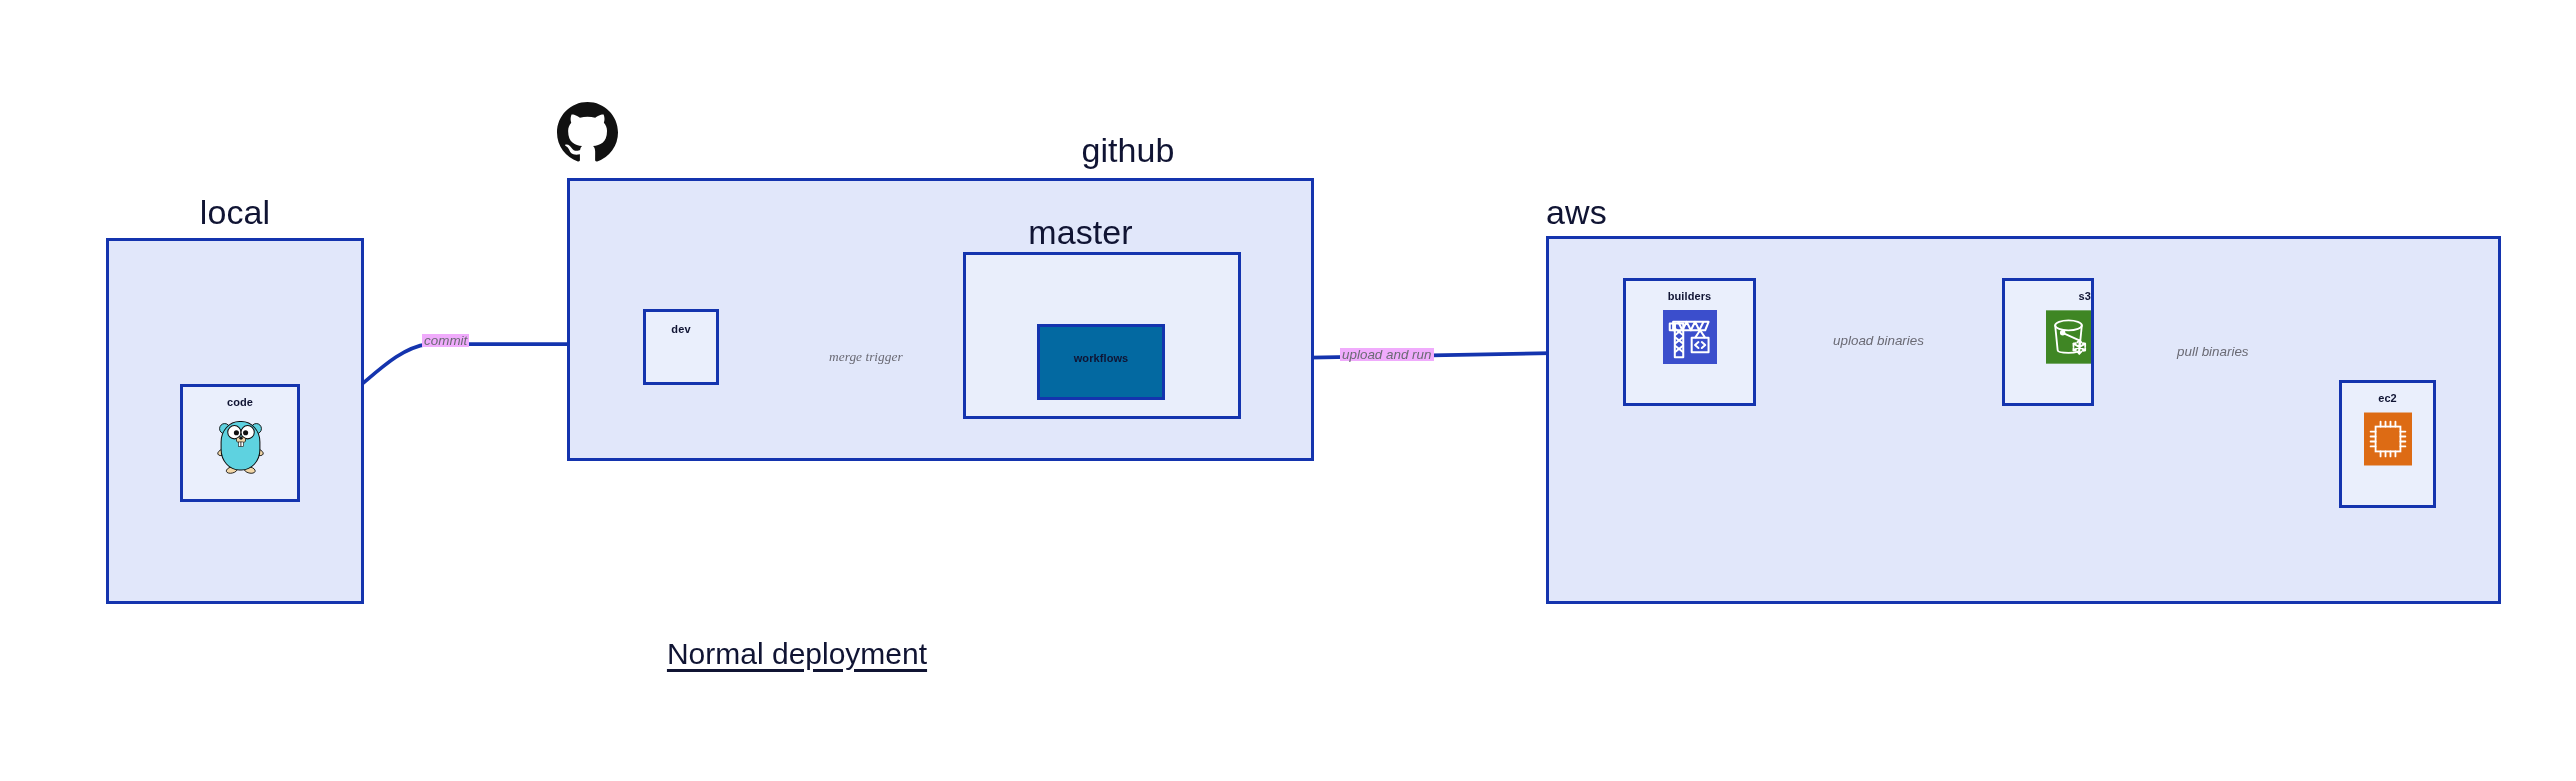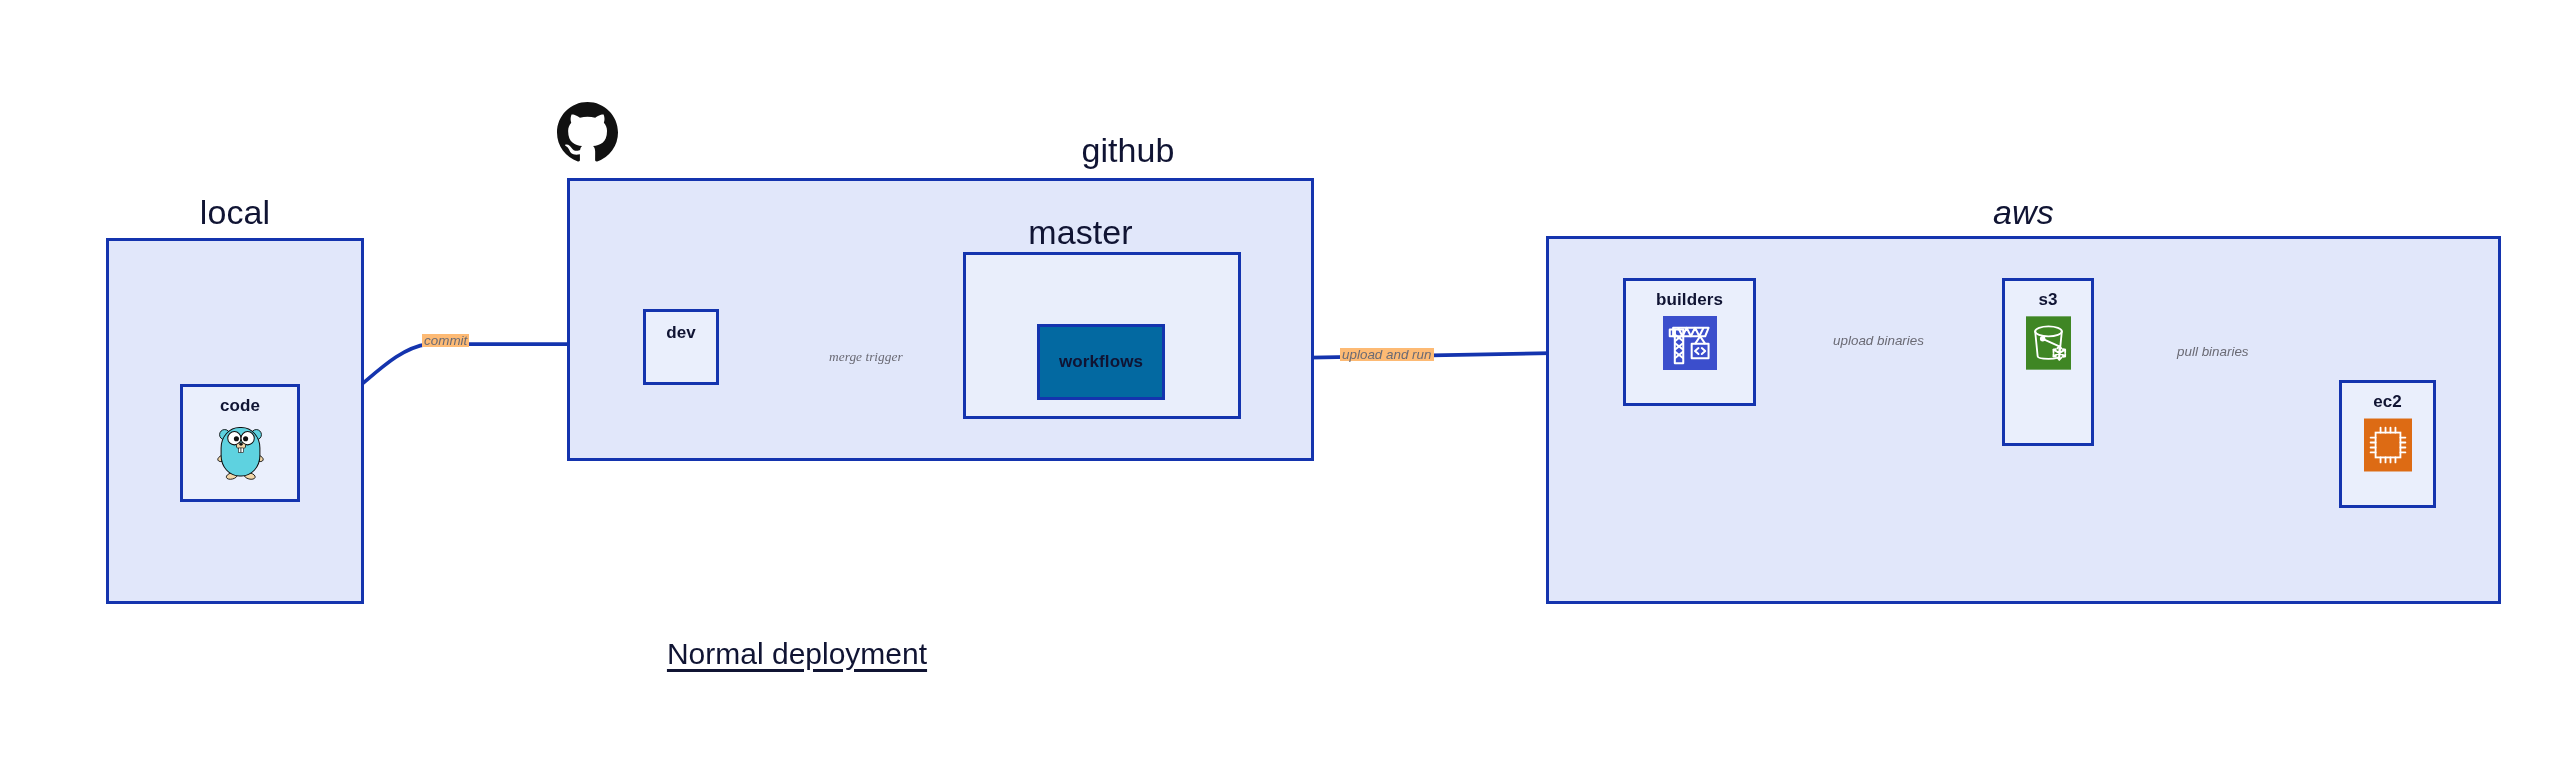--- a/index.html
+++ b/index.html
@@ -39,41 +39,41 @@
     position: absolute;
     border: 3.1px solid #1434ae;
     background: #eaeffc;
     box-sizing: border-box;
     display: flex;
     flex-direction: column;
     align-items: center;
   }
   .node-label {
     color: #101433;
-    font-size: 17px;
+    font-size: 11px;
     font-weight: 700;
     line-height: 1;
     white-space: nowrap;
     margin-top: 10.3px;
     letter-spacing: 0.1px;
   }
   .node-icon {
     margin-top: 8.2px;
     display: block;
   }
   .edge-label {
     position: absolute;
     color: #6a6a74;
     font-size: 13.4px;
     font-style: italic;
     white-space: nowrap;
     background: transparent;
     line-height: 1;
   }
-  .edge-label.on-light { background: #fdba74; padding: 0 2.1px; }
+  .edge-label.on-light { background: #f0abfc; padding: 0 2.1px; }
   .edge-label.on-group { background: #e1e7fa; padding: 0 2.1px; }
   #edges {
     position: absolute;
     left: 0; top: 0;
     width: 2604px;
     height: 781px;
     pointer-events: none;
   }
   .diagram-title {
     position: absolute;
@@ -174,21 +174,21 @@
   </div>
 
   <div class="node" style="left:1037px; top:324px; width:128px; height:76px; background:#0369a1;">
     <span class="node-label" style="margin-top:26px;">workflows</span>
   </div>
 
   <div class="edge-label on-group" style="left:827px; top:350px;font-family:Liberation Serif, serif;">merge trigger</div>
 
   <div class="edge-label on-light" style="left:1340px; top:348px;">upload and run</div>
 
-  <div class="group-label" style="left:1546px; top:195px; width:955px; text-align:center;font-style:italic;">aws</div>
+  <div class="group-label" style="left:1546px; top:195px; width:955px; ">aws</div>
   <div class="group" style="left:1546px; top:236px; width:955px; height:368px;"></div>
 
   <div class="node" style="left:1623px; top:278px; width:133px; height:128px;">
     <span class="node-label">builders</span>
     <span class="node-icon">
       <svg width="54" height="54" viewBox="0 0 64 64" xmlns="http://www.w3.org/2000/svg">
         <rect x="0" y="0" width="64" height="64" fill="#3b4ecc"></rect>
         <g fill="none" stroke="#ffffff" stroke-width="2.4" stroke-linejoin="round">
 
           <path d="M14 16 L14 56 L24 56 L24 16 Z"></path>
@@ -202,21 +202,21 @@
           <path d="M44 24 L38 33 M44 24 L50 33"></path>
 
           <path d="M34 33 L54 33 L54 50 L34 50 Z"></path>
 
           <path d="M42 38 L38 41.5 L42 45 M46 38 L50 41.5 L46 45" stroke-linecap="round"></path>
         </g>
       </svg>
     </span>
   </div>
 
-  <div class="node" style="left:2002px; top:278px; width:92px; height:168px;">
+  <div class="node" style="left:2002px; top:278px; width:92px; height:128px;align-items:flex-end;">
     <span class="node-label">s3</span>
     <span class="node-icon">
       <svg width="45" height="54" viewBox="0 0 54 64" xmlns="http://www.w3.org/2000/svg">
         <rect x="0" y="0" width="54" height="64" fill="#3f8624"></rect>
         <g fill="none" stroke="#ffffff" stroke-width="2.2" stroke-linecap="round" stroke-linejoin="round">
           <ellipse cx="27" cy="18" rx="16" ry="6"></ellipse>
           <path d="M11 18 L14 48 C14 52 40 52 40 48 L43 18"></path>
 
           <path d="M20 27 L40 36"></path>
           <circle cx="20" cy="27" r="2.2" fill="#ffffff"></circle>

